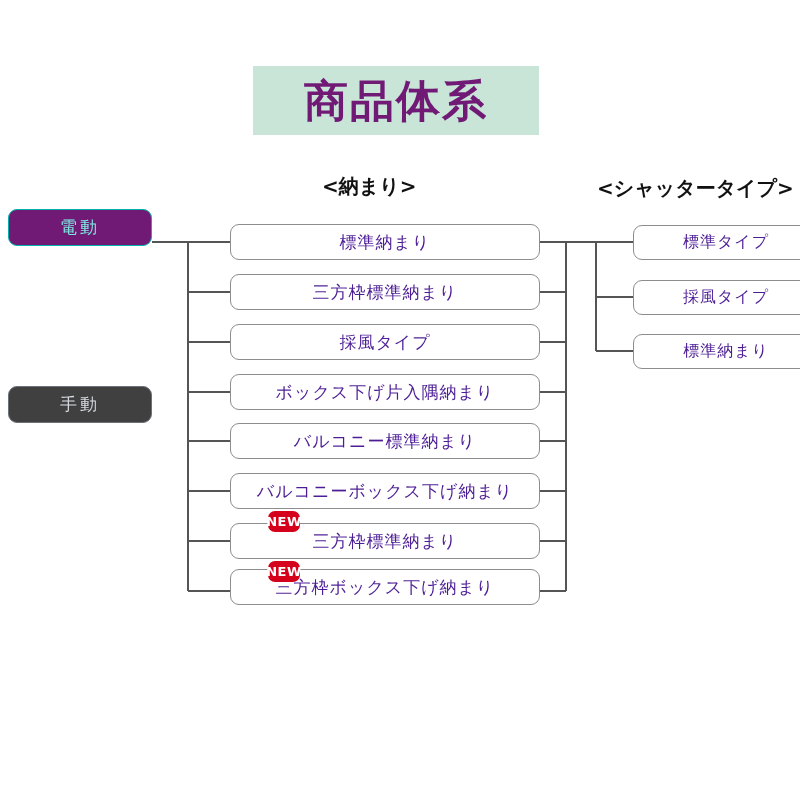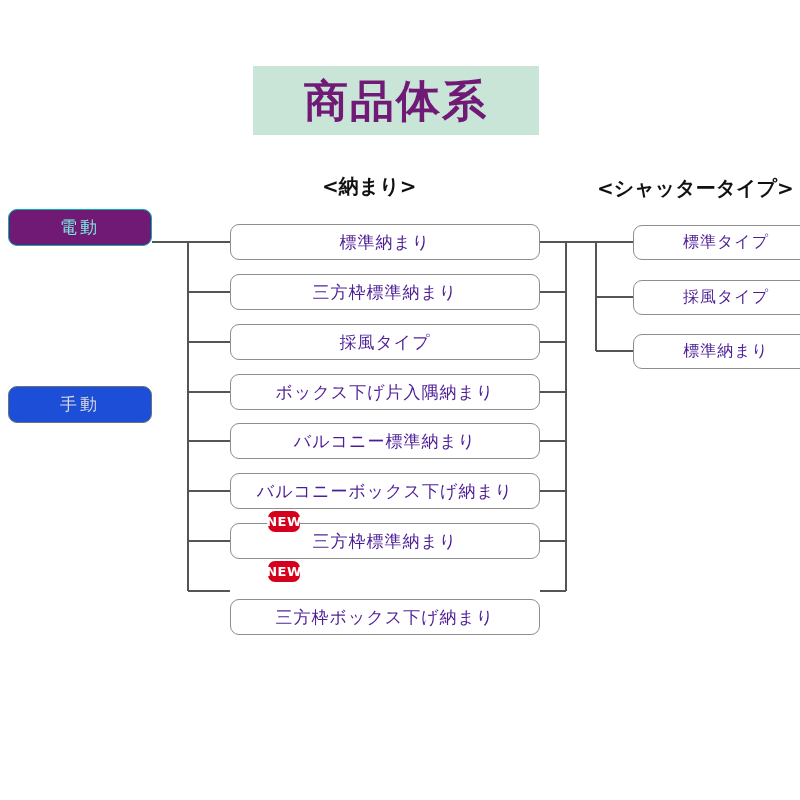--- a/index.html
+++ b/index.html
@@ -85,21 +85,21 @@
     left: 8px;
     top: 209px;
     background: #701a75;
     border: 1px solid #00b3ab;
     color: #7fe9e3;
     text-shadow: 0 1px 0 rgba(0,0,0,0.08);
   }
   #drive-manual {
     left: 8px;
     top: 386px;
-    background: #1d4ed8;
+    background: #404040;
     border: 1px solid #6c727c;
     color: #d6dae0;
     text-shadow: 0 1px 0 rgba(0,0,0,0.08);
   }
 
   
   .node-box {
     position: absolute;
     box-sizing: border-box;
     background: #ffffff;
@@ -236,21 +236,21 @@
 
   <div class="node-box osamari-box" style="top:423px;">
     <span>バルコニー標準納まり</span>
   </div>
 
   <div class="node-box osamari-box" style="top:523px;">
     <span>三方枠標準納まり</span>
   </div>
   <div class="new-badge" style="left:231px; top:511px;">NEW</div>
 
-  <div class="node-box osamari-box" style="top:599px;">
+  <div class="node-box osamari-box" style="top:569px;">
     <span>三方枠ボックス下げ納まり</span>
   </div>
   <div class="new-badge" style="left:231px; top:561px;">NEW</div>
 
   <div class="node-box shutter-box" style="top:225px;">
     <span>標準タイプ</span>
   </div>
 
   <div class="node-box shutter-box" style="top:280px;">
     <span>採風タイプ</span>

